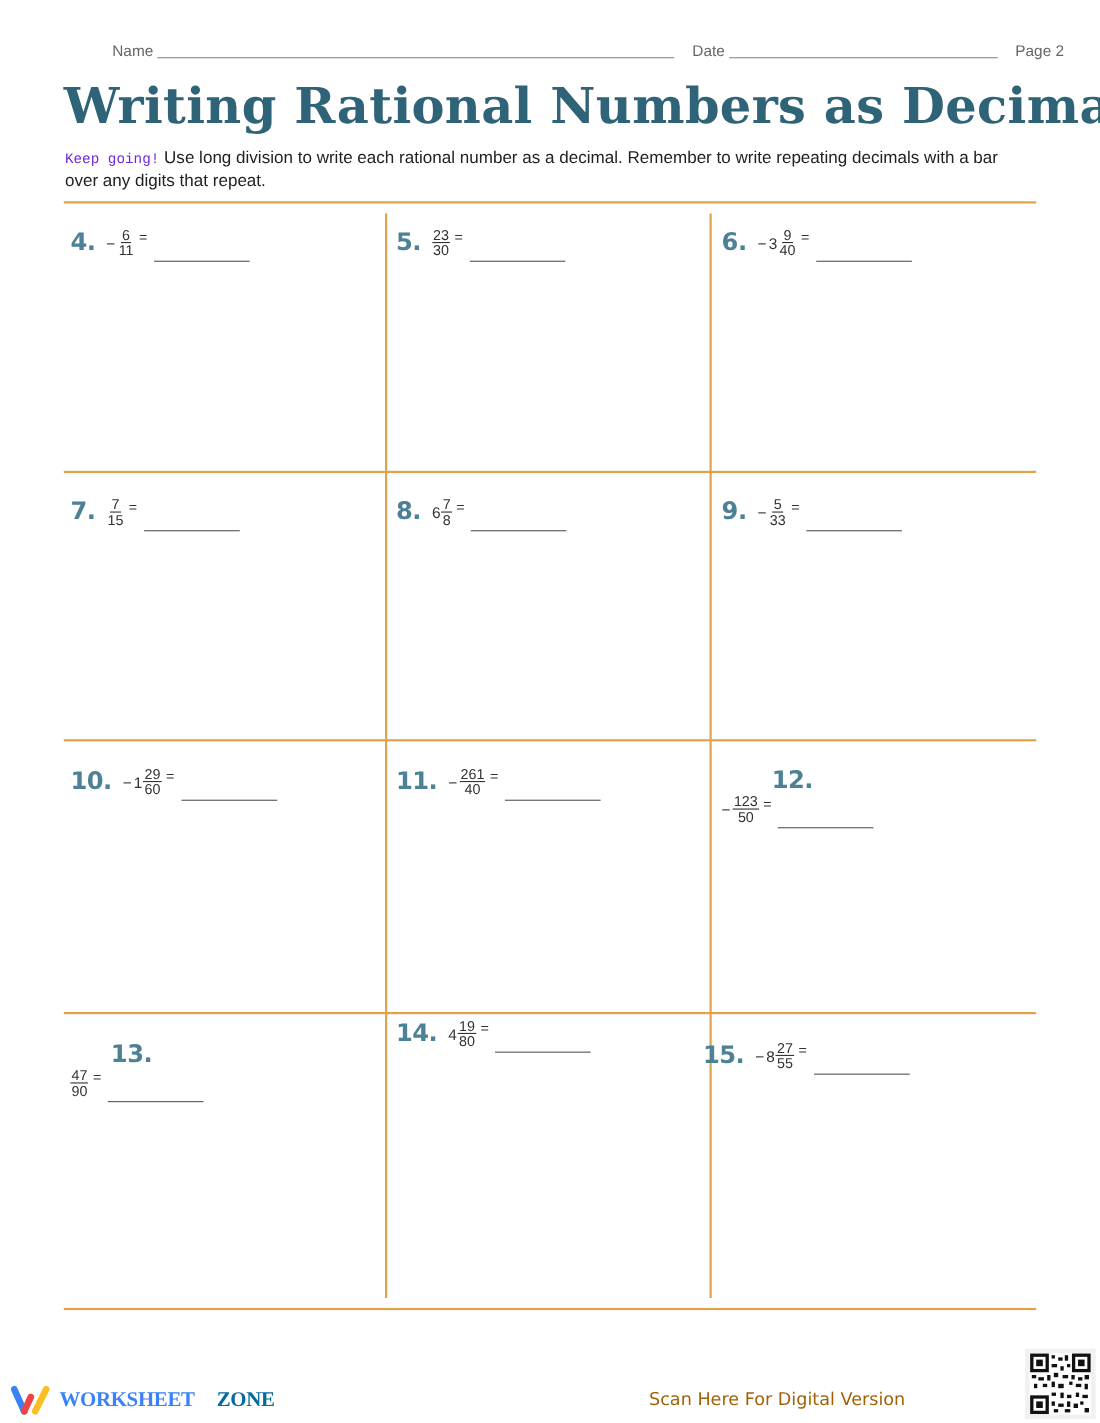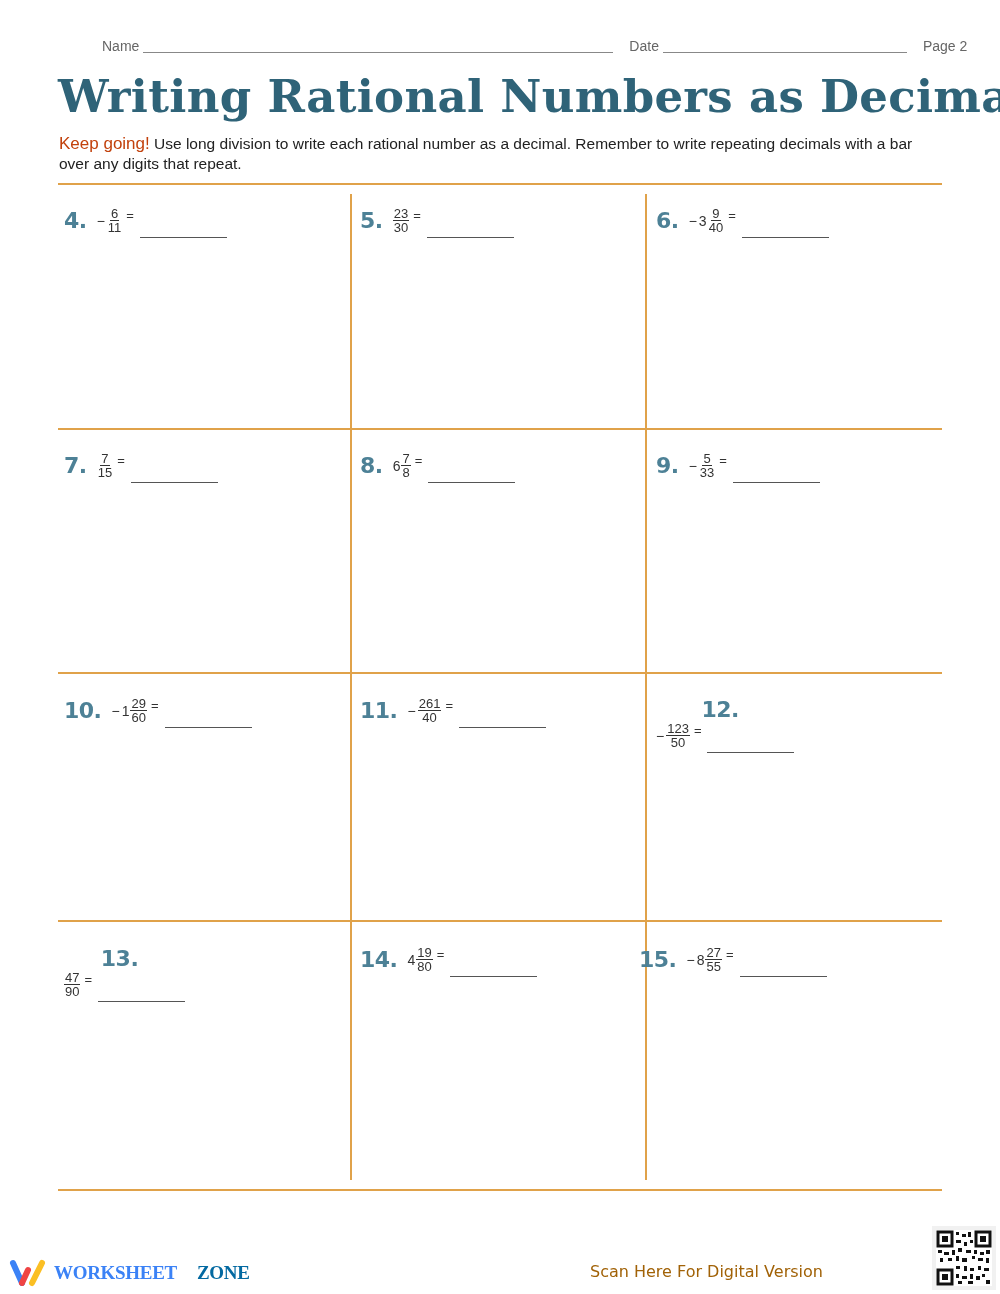--- a/index.html
+++ b/index.html
@@ -7,21 +7,21 @@
 
   .topbar { position: absolute; top: 36px; left: 58px; width: 884px; height: 20px; font-size: 14px; color: #666; display: flex; align-items: center; margin-left: 44px; }
   .topbar .lbl { white-space: nowrap; }
   .topbar .line { border-bottom: 1px solid #888; height: 12px; margin-left: 4px; }
   .topbar .name-line { width: 470px; margin-right: 16px; }
   .topbar .date-line { width: 244px; margin-right: 16px; }
 
   .title { position: absolute; top: 70px; left: 58px; font-family: "DejaVu Serif", "Liberation Serif", serif; font-weight: bold; font-size: 45px; color: #2f6378; letter-spacing: 0.3px; white-space: nowrap; }
 
   .instructions { position: absolute; top: 134px; left: 59px; width: 880px; font-size: 15.5px; line-height: 20px; color: #222; }
-  .instructions .lead { font-family: Liberation Sans, sans-serif; color: #c2410c; font-size: 17px; }
+  .instructions .lead { font-family: Liberation Mono, monospace; color: #6d28d9; font-size: 13px; }
 
   .hline { position: absolute; left: 58px; width: 884px; height: 2px; background: #e0a24a; }
   .vline { position: absolute; width: 2px; background: #e0a24a; top: 194px; height: 986px; }
 
   .cell { position: absolute; display: flex; align-items: center; }
   .qnum { font-family: "DejaVu Sans", sans-serif; font-weight: bold; font-size: 22px; color: #4d8196; margin-right: 10px; letter-spacing: -0.5px; }
   .expr { display: flex; align-items: center; font-size: 14px; color: #333; }
   .sign { margin-right: 2px; font-size: 14px; }
   .whole { font-size: 14px; margin-right: 1px; }
   .frac { display: inline-flex; flex-direction: column; align-items: center; font-size: 13px; line-height: 13px; }
@@ -184,21 +184,21 @@
     <span class="expr">
 
       <span class="frac">
         <span class="num">47</span>
         <span class="den">90</span>
       </span>
       <span class="eq">=</span>
       <span class="blank"></span>
     </span>
   </div>
-    <div class="cell" style="left: 360px; top: 946px;">
+    <div class="cell" style="left: 360px; top: 926px;">
     <span class="qnum">14.</span>
     <span class="expr">
 
       <span class="whole">4</span>
       <span class="frac">
         <span class="num">19</span>
         <span class="den">80</span>
       </span>
       <span class="eq">=</span>
       <span class="blank"></span>

